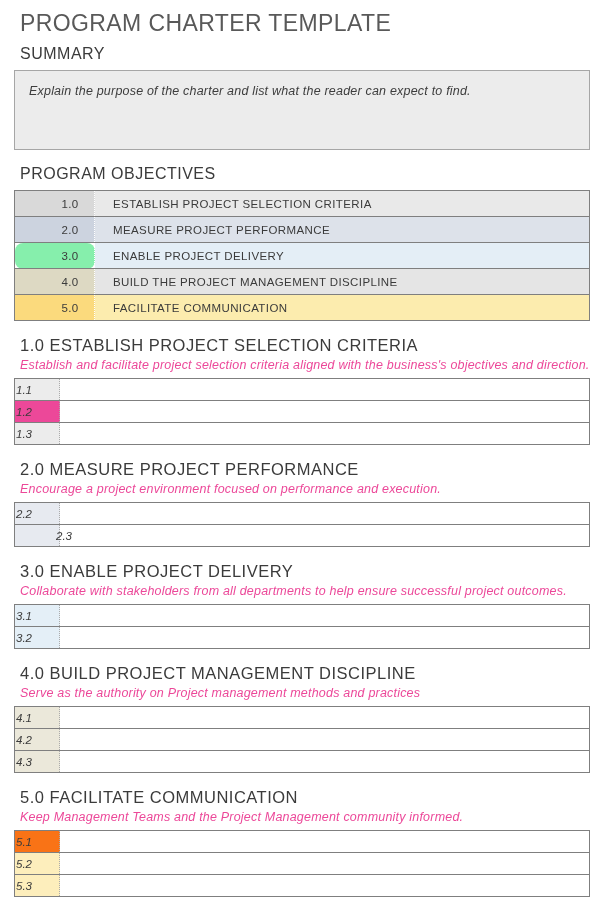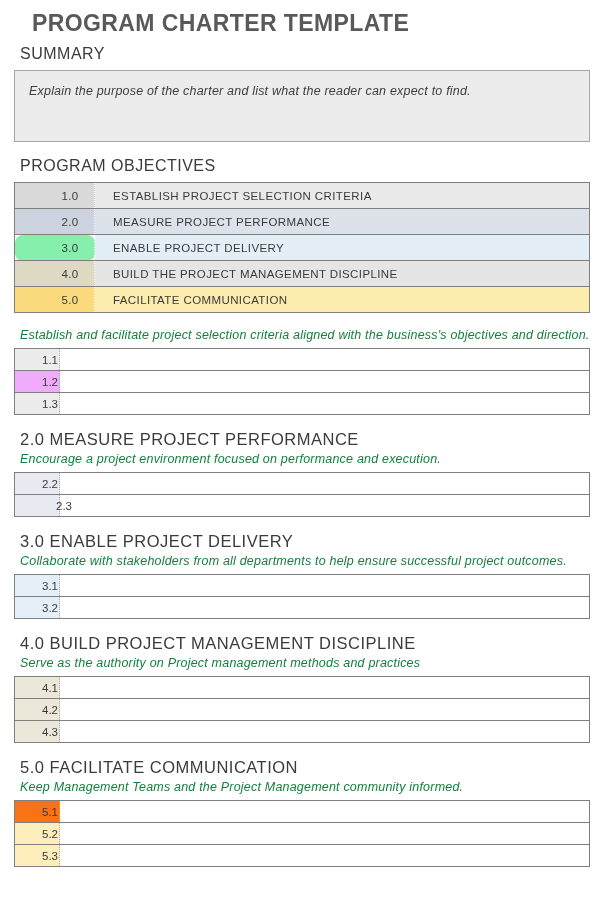--- a/index.html
+++ b/index.html
@@ -3,44 +3,44 @@
 <meta charset="utf-8">
 <style>
   html,body{margin:0;padding:0;}
   body{
     width:604px;height:916px;background:#ffffff;
     font-family:"Liberation Sans", sans-serif;color:#3b3b3b;
     -webkit-font-smoothing:antialiased;
   }
   .page{box-sizing:border-box;width:604px;height:916px;padding:8px 14px;}
   h1{
-    font-size:23px;font-weight:700;letter-spacing:.4px;
-    margin:2px 0 8px 18px;line-height:26px;
+    font-size:23px;font-weight:400;letter-spacing:.4px;
+    margin:2px 0 8px 6px;line-height:26px;
   }
   h2{
     font-size:16px;font-weight:400;letter-spacing:.5px;color:#3b3b3b;
     margin:6px 0 6px 6px;line-height:20px;
   }
   .summary-box{
-    box-sizing:border-box;height:72px;background:#ececec;
+    box-sizing:border-box;height:80px;background:#ececec;
     border:1px solid #a6a6a6;padding:13px 14px;margin:0 0 14px 0;
   }
   .italic-note{font-style:italic;font-size:12.5px;margin:0;color:#3d3d3d;letter-spacing:.2px;}
   table{width:100%;border-collapse:collapse;table-layout:fixed;}
   .obj-table{border:1px solid #7f7f7f;margin:4px 0 14px 0;}
   .obj-table td{border-top:1px solid #7f7f7f;height:23px;font-size:11.5px;letter-spacing:.4px;}
   .obj-table tr:first-child td{border-top:none;}
   .obj-table td.num{width:46px;text-align:center;border-right:1px dotted #ffffff;padding-left:32px;}
   .obj-table td.lbl{padding-left:18px;}
   .section h2{margin:14px 0 2px 6px;font-size:16.5px;}
-  .desc{font-style:italic;font-size:12.5px;color:#15803d;margin:0 0 5px 6px;line-height:16px;letter-spacing:.2px;}
+  .desc{font-style:italic;font-size:12.5px;color:#ec4899;margin:0 0 5px 6px;line-height:16px;letter-spacing:.2px;}
   .sec-table{border:1px solid #7f7f7f;margin:0 0 2px 0;}
   .sec-table td{border-top:1px solid #7f7f7f;height:19px;font-size:11.5px;}
   .sec-table tr:first-child td{border-top:none;}
-  .sec-table td.num{width:42px;text-align:right;border-right:1px dotted #ababab;}
+  .sec-table td.num{width:42px;text-align:left;border-right:1px dotted #ababab;font-style:italic;}
   .sec-table td.val{background:#ffffff;}
 </style>
 </head>
 <body>
 
 <div class="page">
 
   <h1 style="color: rgb(89, 89, 89);">PROGRAM CHARTER TEMPLATE</h1>
 
   <h2>SUMMARY</h2>
@@ -68,29 +68,30 @@
         <td class="lbl" style="background-color: #e5e5e5;">BUILD THE PROJECT MANAGEMENT DISCIPLINE</td>
       </tr>
       <tr>
         <td class="num" style="background-color: rgb(251, 218, 125);">5.0</td>
         <td class="lbl" style="background-color: rgb(252, 236, 174);">FACILITATE COMMUNICATION</td>
       </tr>
     </tbody>
   </table>
 
   <div class="section">
+    <h2>1.0 ESTABLISH PROJECT SELECTION CRITERIA</h2>
     <p class="desc">Establish and facilitate project selection criteria aligned with the business's objectives and direction.</p>
     <table class="sec-table">
       <tbody>
         <tr>
           <td class="num" style="background-color: rgb(236, 236, 236);">1.1</td>
           <td class="val"></td>
         </tr>
         <tr>
-          <td class="num" style="background-color: #f0abfc;">1.2</td>
+          <td class="num" style="background-color: #ec4899;">1.2</td>
           <td class="val"></td>
         </tr>
         <tr>
           <td class="num" style="background-color: rgb(236, 236, 236);">1.3</td>
           <td class="val"></td>
         </tr>
       </tbody>
     </table>
   </div>
 

